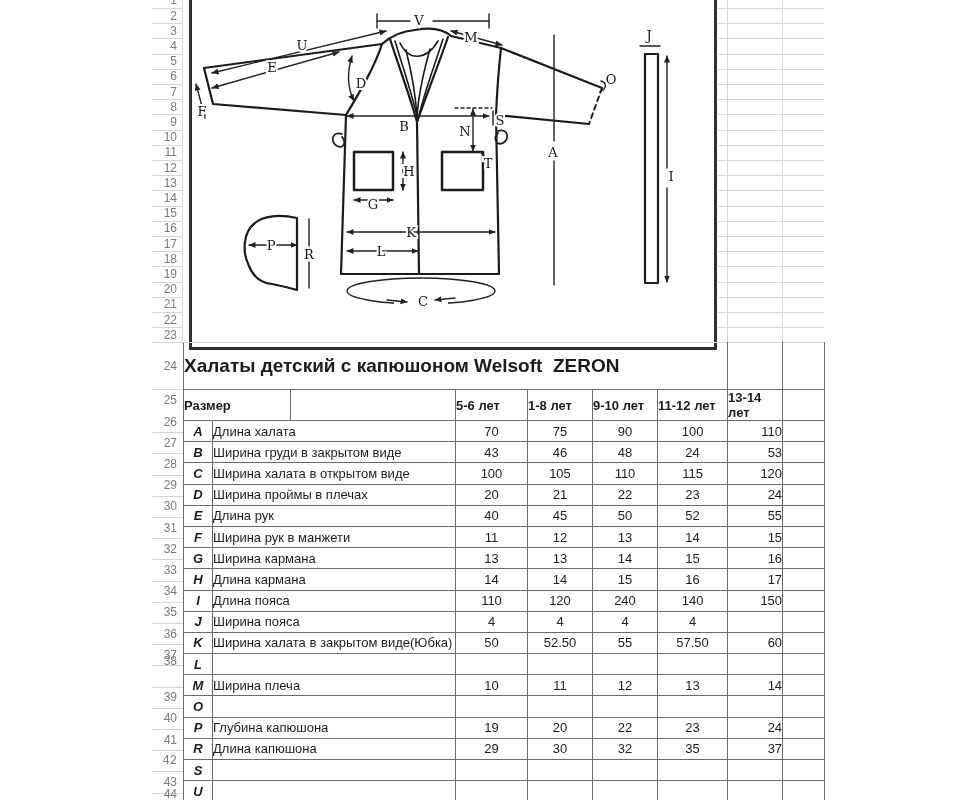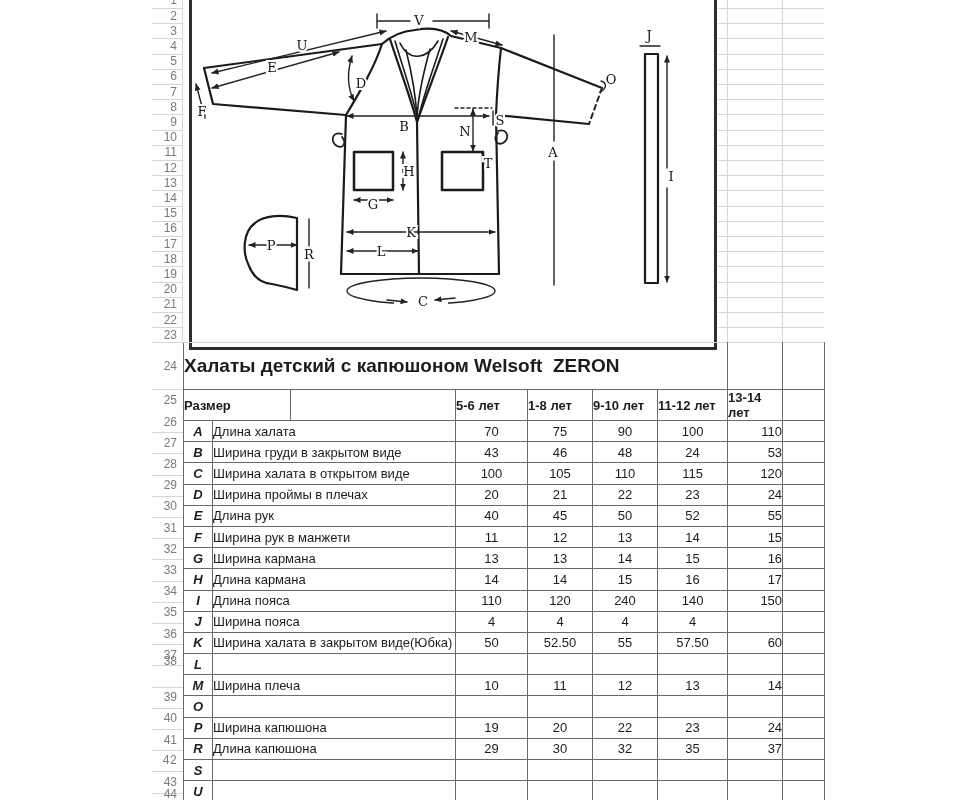--- a/index.html
+++ b/index.html
@@ -415,21 +415,21 @@
         <td class="dc" colspan="2"></td>
         <td class="vc"></td>
         <td class="vc"></td>
         <td class="vc"></td>
         <td class="vc"></td>
         <td class="vc last"></td>
         <td class="tail"></td>
       </tr>
         <tr>
         <td class="lc">P</td>
-        <td class="dc" colspan="2">Ширина капюшона</td>
+        <td class="dc" colspan="2">Глубина капюшона</td>
         <td class="vc">19</td>
         <td class="vc">20</td>
         <td class="vc">22</td>
         <td class="vc">23</td>
         <td class="vc last">24</td>
         <td class="tail"></td>
       </tr>
         <tr>
         <td class="lc">R</td>
         <td class="dc" colspan="2">Длина капюшона</td>

